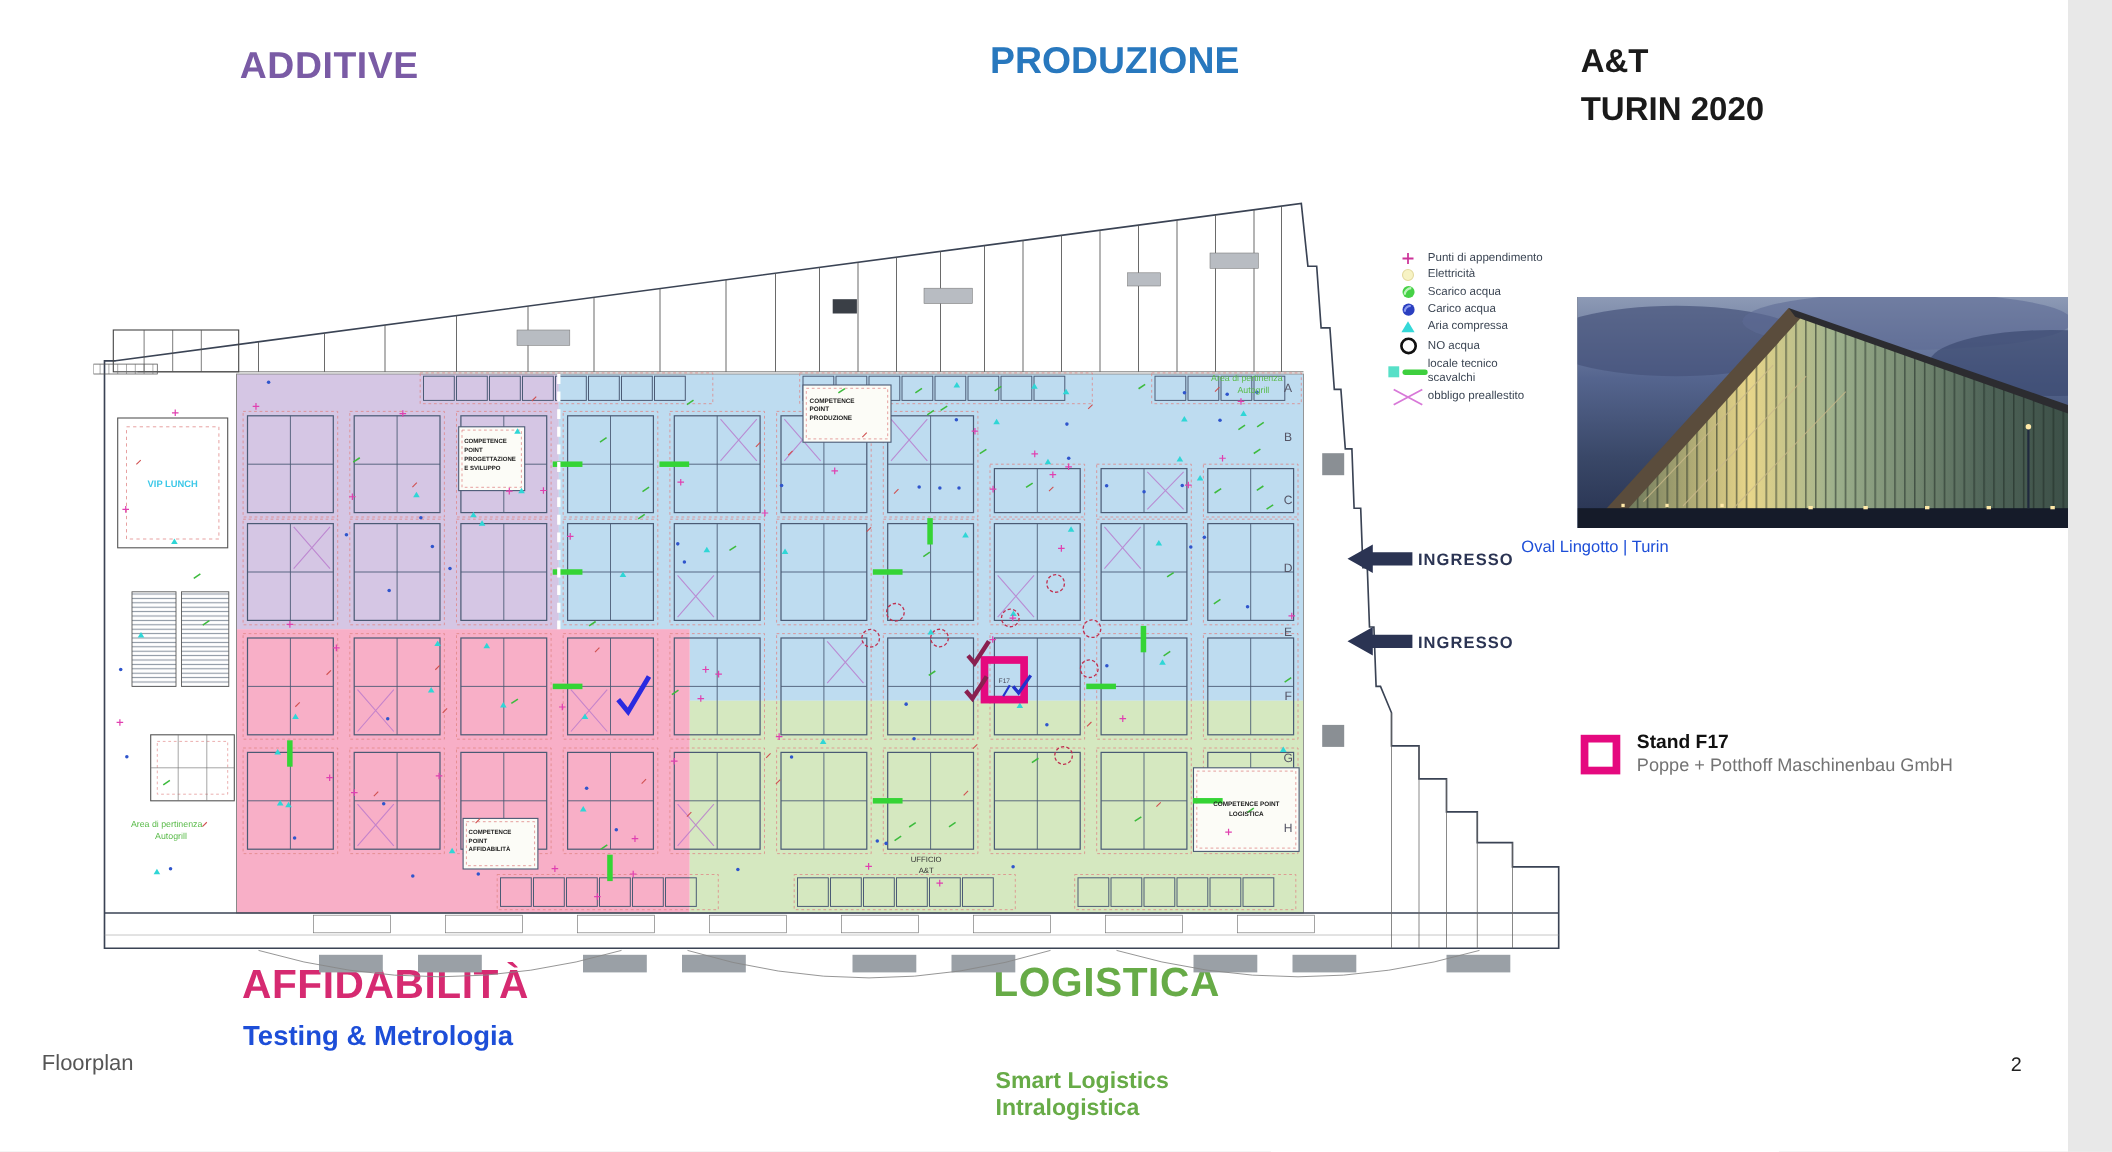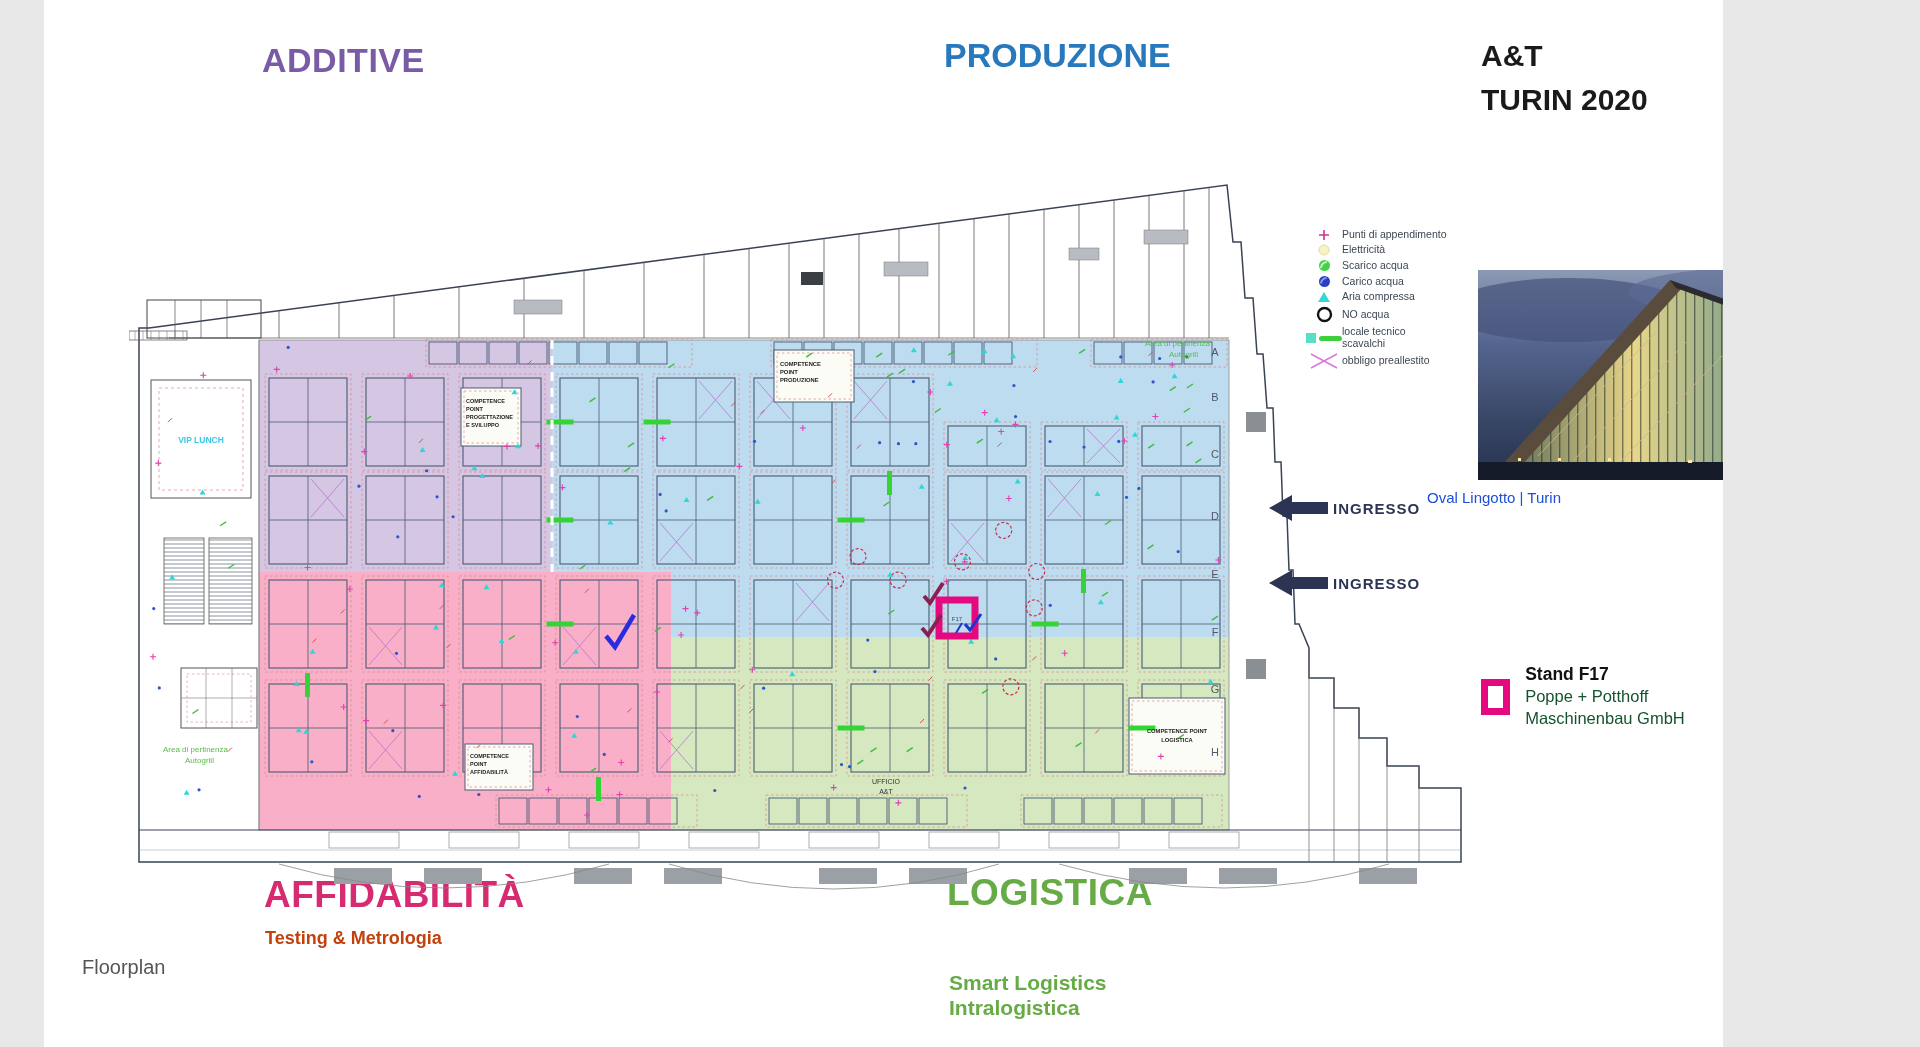--- a/index.html
+++ b/index.html
@@ -1,40 +1,40 @@
 <!DOCTYPE html>
 <html><head>
 <meta charset="utf-8">
 <style>
   html,body{margin:0;padding:0;background:#e8e8e8;}
-  .canvas{position:relative;width:1679px;height:1047px;background:#ffffff;
-    font-family:"Liberation Sans",sans-serif;overflow:hidden;margin-left:44px;}
+  .canvas{position:relative;width:1880px;height:1047px;background:#ffffff;
+    font-family:"Liberation Sans",sans-serif;overflow:hidden;}
   .abs{position:absolute;}
   
   .hd-additive{left:218px;top:40px;font-size:34px;line-height:41px;font-weight:700;color:#7a5ba5;letter-spacing:.5px;}
   .hd-produzione{left:900px;top:36px;font-size:34px;line-height:38px;font-weight:700;color:#2878be;}
   .sub-produzione{left:900px;top:94px;font-size:21px;line-height:24px;font-weight:700;color:#2878be;}
   .hd-event{left:1437px;top:34px;font-size:30px;line-height:44px;font-weight:600;color:#1a1a1a;}
   .hd-affidabilita{left:220px;top:874px;font-size:37px;font-weight:700;color:#d62a71;letter-spacing:.5px;}
-  .sub-affidabilita{left:221px;top:928px;font-size:18px;font-weight:700;color:#c2410c;}
+  .sub-affidabilita{left:221px;top:928px;font-size:25px;font-weight:700;color:#1d4ed8;}
   .hd-logistica{left:903px;top:872px;font-size:37px;font-weight:700;color:#67ab47;letter-spacing:.5px;}
   .sub-logistica{left:905px;top:970px;font-size:21px;line-height:25px;font-weight:700;color:#67ab47;}
   
   .legend{left:1262px;top:229px;width:190px;}
   .lg-row{display:flex;align-items:center;margin-bottom:3px;}
   .lg-ic{width:36px;display:flex;justify-content:center;align-items:center;flex:0 0 36px;}
   .lg-lb{font-size:10.5px;line-height:11.5px;color:#3c4654;}
   
   .photo{left:1434px;top:270px;width:486px;height:210px;overflow:hidden;background:#33405f;}
   .caption{left:1383px;top:489px;font-size:15px;color:#1d4ed8;}
   
   .stand{left:1437px;top:663px;display:flex;align-items:center;}
   .stand-ic{width:22px;height:22px;border:7px solid #e5097f;margin-right:15px;margin-top:2px;}
   .stand-title{font-size:17.5px;font-weight:700;color:#111;line-height:22px;}
-  .stand-co{font-size:16.5px;color:#14532d;line-height:22px;}
+  .stand-co{font-size:16.5px;color:#737373;line-height:22px;}
   .footer-label{left:38px;top:956px;font-size:20px;color:#555;}
   .page-num{left:1828px;top:958px;font-size:18px;color:#222;}
   svg text{font-family:"Liberation Sans",sans-serif;}
 </style>
 </head>
 <body>
 
 <div class="canvas">
 
   <div class="abs hd-additive">

